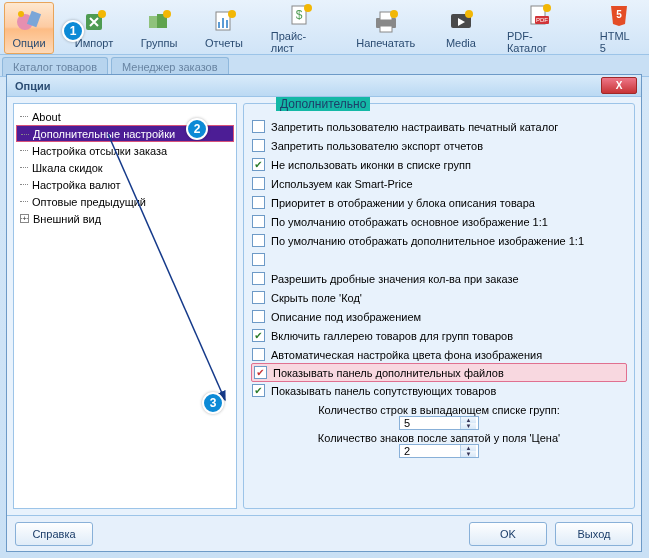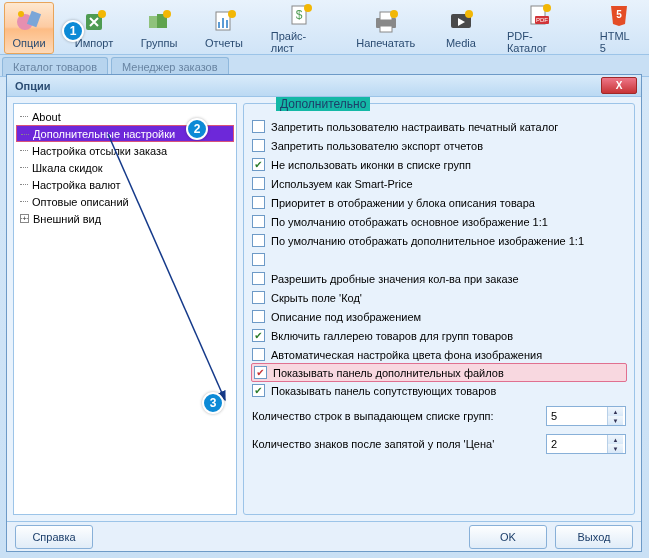--- a/index.html
+++ b/index.html
@@ -117,21 +117,21 @@
     position: absolute;
     left: 4px; top: 8px;
     width: 8px; height: 1px;
     border-top: 1px dotted #888;
   }
   .tree-item.selected {
     background: #1F68C5;
     color: #fff;
   }
   .tree-item.selected.hl {
-    background: #6d28d9;
+    background: #4c1d95;
     border: 1px solid #D8527A;
   }
   .tree-item.expander { padding-left: 4px; }
   .tree-item .plusbox {
     width:9px; height:9px; border:1px solid #888; background:#fff;
     display:inline-flex; align-items:center; justify-content:center;
     font-size:8px; line-height:8px; margin-right:4px; color:#333;
   }
   .fieldset {
     flex: 1;
@@ -172,37 +172,38 @@
     font-size: 10px; color: #2a7a2a;
   }
   .chk.checked::after { content:"✔"; }
   .chk.hlchk { color: #C73336; }
   .opt-label { font-size: 11px; color: #000; }
   .spin-row {
     display: flex;
     align-items: center;
     height: 24px;
     margin-top: 4px;
+    flex-direction: column;
   }
   .spin-row .slabel { flex: 1; }
   .spin {
     display: flex;
     align-items: stretch;
     width: 80px;
     height: 20px;
     border: 1px solid #88B0D8;
     background: #fff;
   }
   .spin input {
     border: none; width: 60px; font-size: 11px; padding: 0 4px; outline: none;
   }
   .spin-btns { width:16px; display:flex; flex-direction:column; border-left:1px solid #B8D0E8; }
   .spin-btns div { flex:1; display:flex; align-items:center; justify-content:center; font-size:6px; color:#335; background:linear-gradient(#F0F6FC,#D8E8F8); cursor:pointer;}
   .dlg-footer {
-    height: 30px;
+    height: 36px;
     border-top: 1px solid #9CC4E8;
     display: flex;
     align-items: center;
     padding: 0 8px;
     gap: 8px;
     background: #E6F0FB;
   }
   .btn {
     min-width: 78px;
     height: 24px;
@@ -340,21 +341,21 @@
     <div class="close-btn">X</div>
   </div>
   <div class="dlg-body">
 
     <div class="tree">
       <div class="tree-item">About</div>
       <div class="tree-item selected hl">Дополнительные настройки</div>
       <div class="tree-item">Настройка отсылки заказа</div>
       <div class="tree-item">Шкала скидок</div>
       <div class="tree-item">Настройка валют</div>
-      <div class="tree-item">Оптовые описаний</div>
+      <div class="tree-item">Оптовые предыдущий</div>
       <div class="tree-item expander">
         <span class="plusbox">+</span>
         <span>Внешний вид</span>
       </div>
     </div>
 
     <div class="fieldset">
       <div class="fieldset-legend">Дополнительно</div>
       <div class="opts" id="opts">
           <div class="opt-row">

